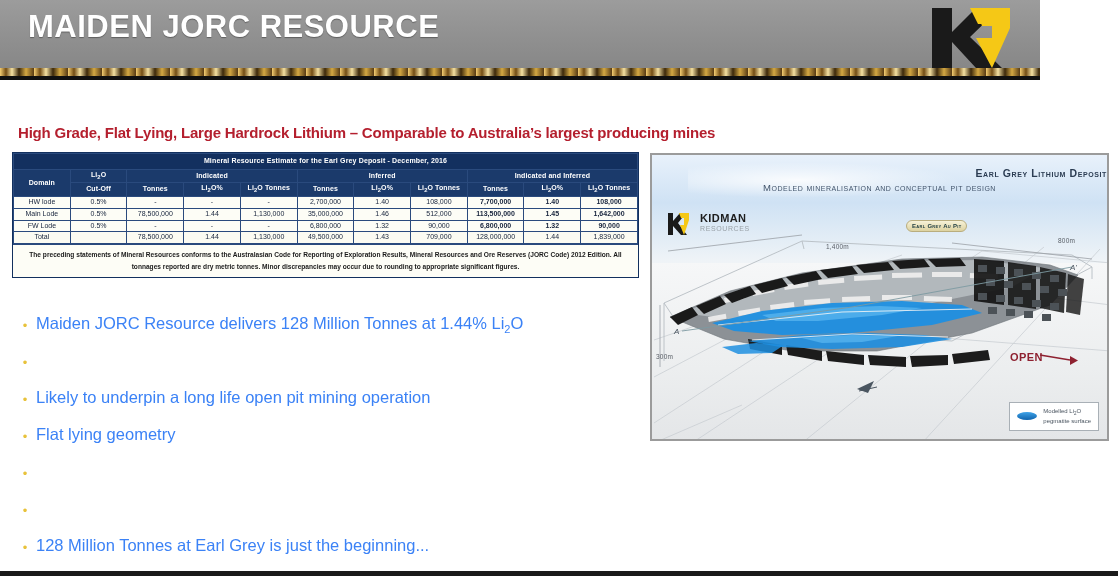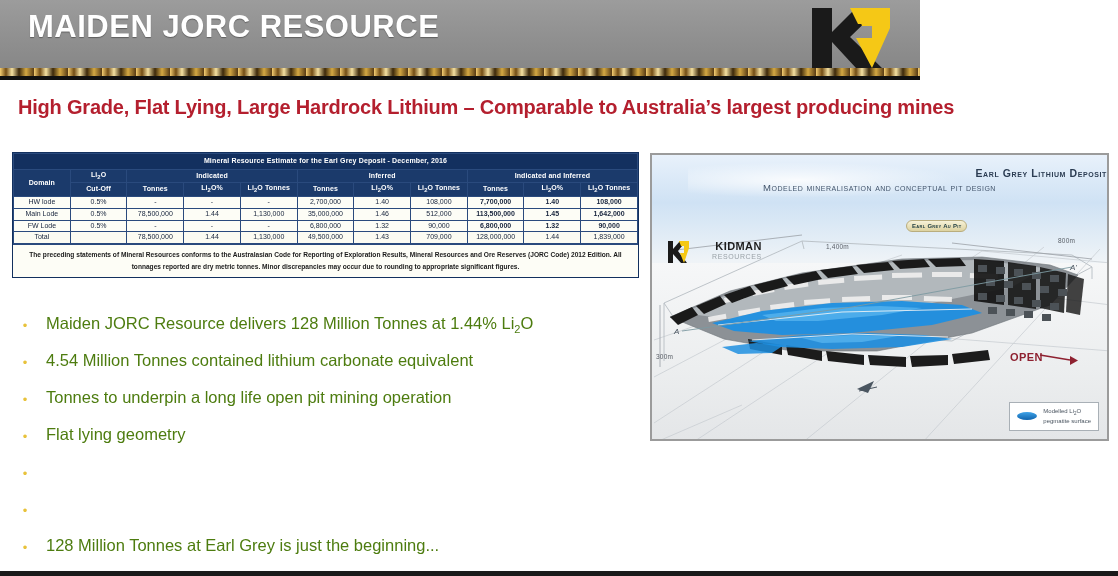--- a/index.html
+++ b/index.html
@@ -12,21 +12,21 @@
     position: relative;
     width: 1118px; height: 576px;
     background: #ffffff;
     overflow: hidden;
     border-bottom: 5px solid #1a1a1a;
   }
 
   
   .header {
     position: absolute; left: 0; top: 0;
-    width: 920px; height: 80px;
+    width: 1040px; height: 80px;
     background: linear-gradient(180deg,#9c9c9c 0%, #8e8e8e 55%, #848484 100%);
     overflow: hidden;
   }
   .header-title {
     position: absolute; left: 28px; top: 9px;
     font-size: 31px; font-weight: bold;
     letter-spacing: 0.5px;
     color: #ffffff;
     text-shadow: 0 1px 1px rgba(0,0,0,.35);
     white-space: nowrap;
@@ -45,22 +45,22 @@
     position: absolute; left:0; bottom:0; width:1118px; height:4px;
     background:#101010;
   }
   .header-logo {
     position: absolute; right: 18px; top: 4px;
     width: 96px; height: 68px;
   }
 
   
   .subtitle {
-    position: absolute; left: 18px; top: 96px;
-    font-size: 20px; font-weight: bold;
+    position: absolute; left: 18px; top: 124px;
+    font-size: 15px; font-weight: bold;
     color: #b41f2e;
     letter-spacing: -0.2px;
     white-space: nowrap;
   }
 
   
   .table-wrap {
     position: absolute; left: 12px; top: 152px;
     width: 627px;
     border: 1px solid #12305e;
@@ -129,24 +129,23 @@
     flex: 0 0 auto;
     width: 22px;
     padding-top: 7px;
     color: #e8c23a;
     font-size: 13px;
     line-height: 1;
     text-align: center;
   }
   .bullet-text {
     font-size: 16.5px;
-    color: #4d7c0f;
+    color: #3b82f6;
     line-height: 1.35;
     white-space: nowrap;
-    margin-left: 10px;
   }
   .bullet-text sub { font-size: 11px; vertical-align: sub; }
 
   
   .panel {
     position: absolute; left: 650px; top: 153px;
     width: 459px; height: 288px;
     border: 2px solid #9b9b9b;
     background: #f3f4f5;
     overflow: hidden;
@@ -174,22 +173,22 @@
   }
   .panel-sub {
     position: absolute; left: 0; top: 27px; width: 100%;
     text-align: center;
     font-size: 9.5px;
     letter-spacing: .5px;
     color: #42546b;
     font-variant: small-caps;
   }
   .panel-kidman {
-    position: absolute; left: 14px; top: 84px;
-    display: flex; align-items: center; gap: 20px; text-align: right;
+    position: absolute; left: 14px; top: 56px;
+    display: flex; align-items: center; gap: 8px;
   }
   .kid-name { font-size: 11px; font-weight: bold; color:#1d1d1d; letter-spacing:.4px; line-height:1;}
   .kid-sub  { font-size: 7px; color:#9aa2a8; letter-spacing:.6px; line-height:1.5;}
   .dim {
     position: absolute;
     font-size: 6.5px; color: #5b6068; letter-spacing: .2px;
   }
   .dim-1400 { left: 174px; top: 88px; }
   .dim-800  { left: 406px; top: 82px; }
   .dim-300  { left: 4px;   top: 198px; }
@@ -327,25 +326,24 @@
     <div class="footnote">The preceding statements of Mineral Resources conforms to the Australasian Code for Reporting of Exploration Results, Mineral Resources and Ore Reserves (JORC Code) 2012 Edition.  All tonnages reported are dry metric tonnes.  Minor discrepancies may occur due to rounding to appropriate significant figures.</div>
   </div>
 
   <div class="bullets">
     <div class="bullet-item">
       <span class="bullet-dot">•</span>
       <span class="bullet-text"><span>Maiden JORC Resource delivers 128 Million Tonnes at 1.44% Li</span><sub>2</sub><span>O</span></span>
     </div>
     <div class="bullet-item">
       <span class="bullet-dot">•</span>
-      <span class="bullet-text">4.54 Million Tonnes contained lithium carbonate equivalent</span>
-    </div>
-    <div class="bullet-item">
-      <span class="bullet-dot">•</span>
-      <span class="bullet-text">Tonnes to underpin a long life open pit mining operation</span>
+    </div>
+    <div class="bullet-item">
+      <span class="bullet-dot">•</span>
+      <span class="bullet-text">Likely to underpin a long life open pit mining operation</span>
     </div>
     <div class="bullet-item">
       <span class="bullet-dot">•</span>
       <span class="bullet-text">Flat lying geometry</span>
     </div>
     <div class="bullet-item">
       <span class="bullet-dot">•</span>
     </div>
     <div class="bullet-item">
       <span class="bullet-dot">•</span>

